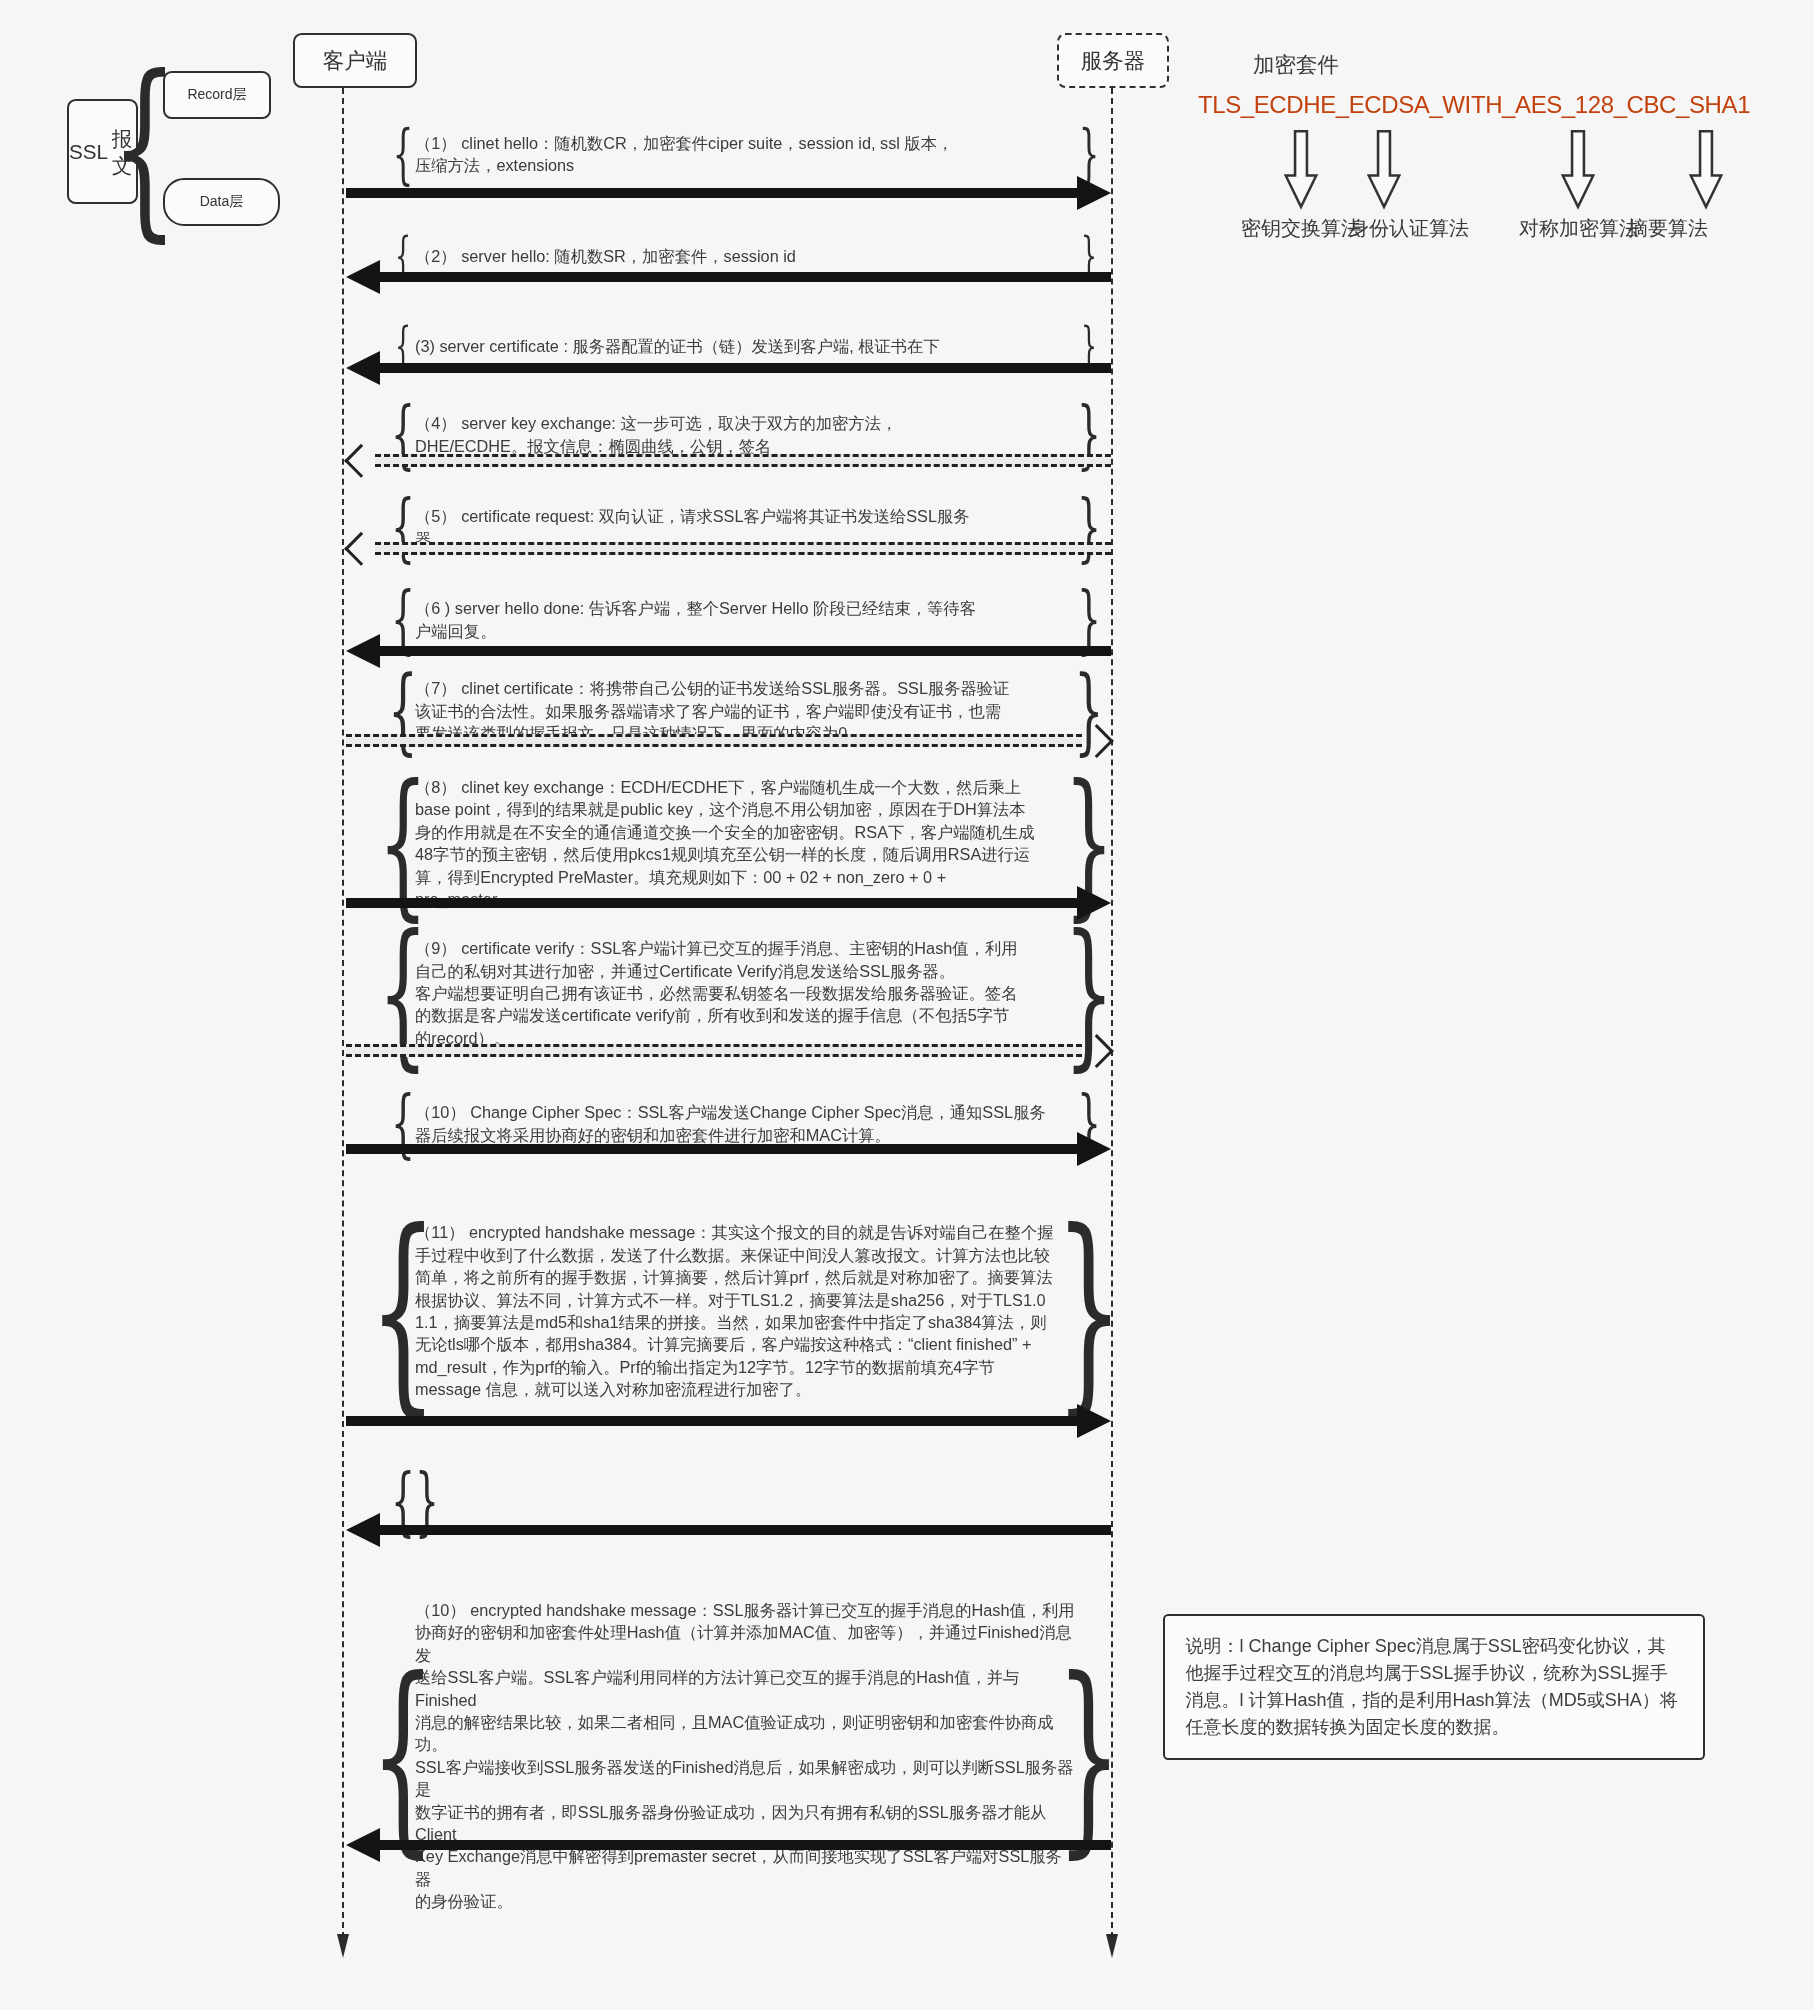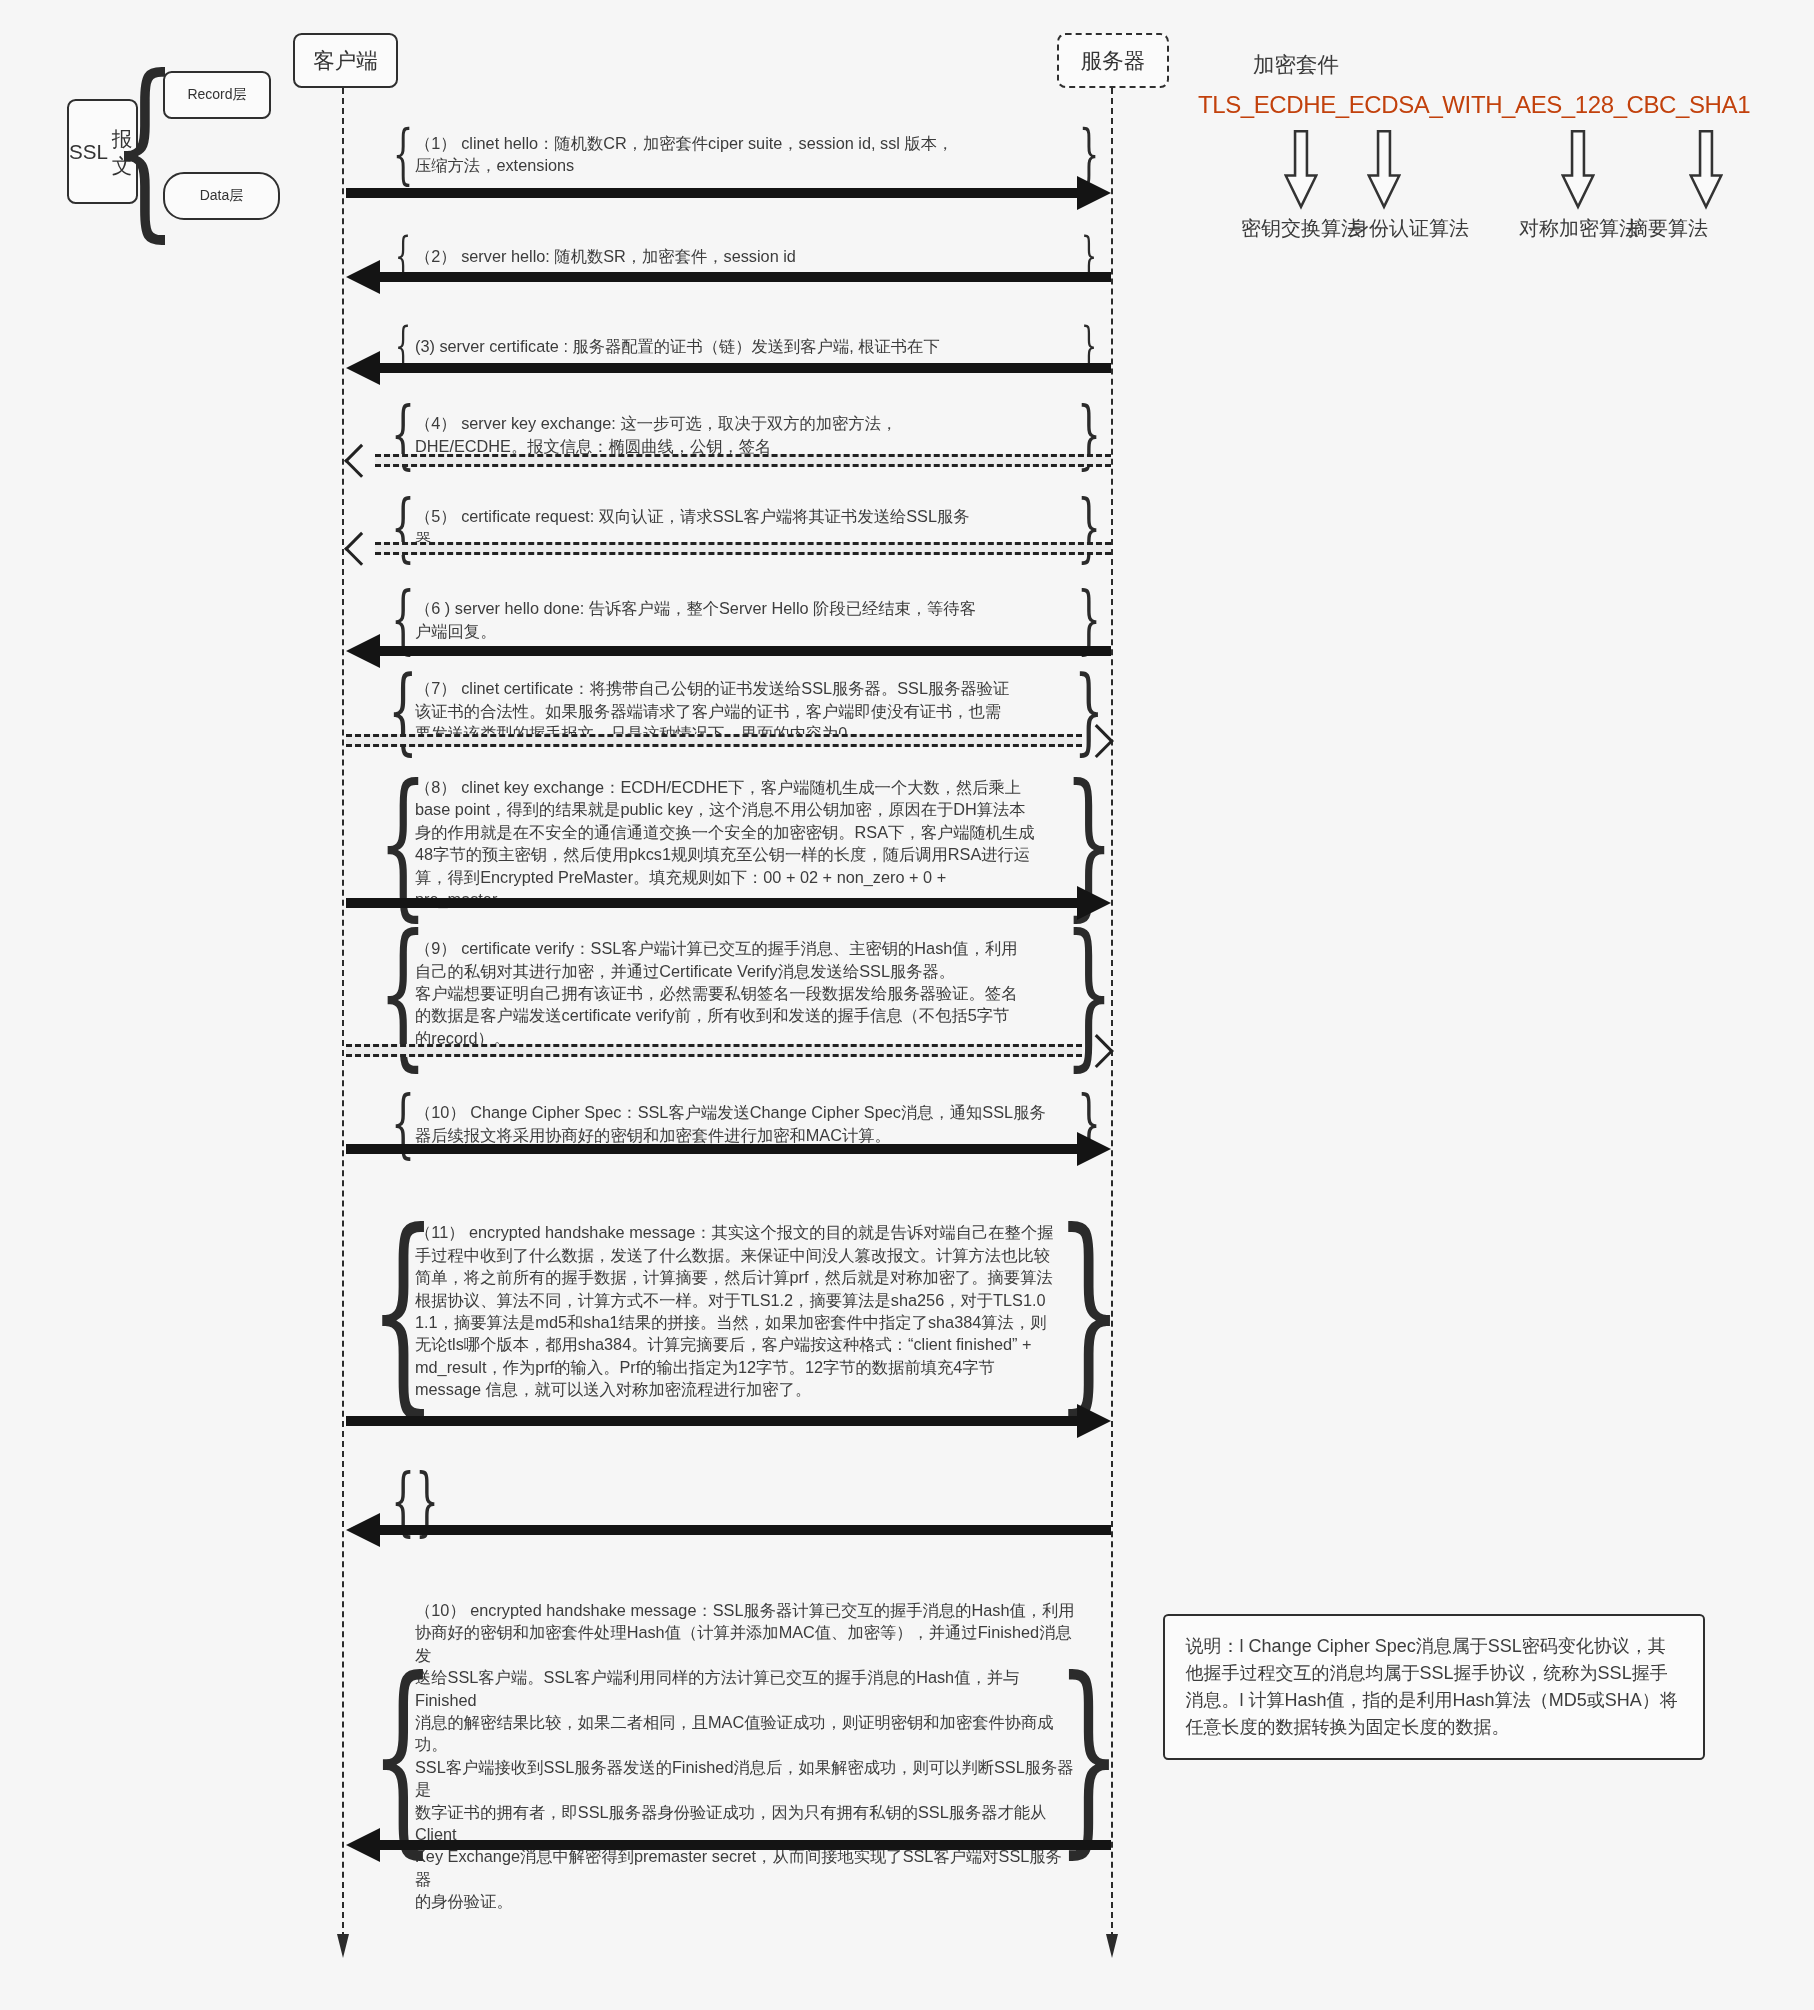--- a/index.html
+++ b/index.html
@@ -7,39 +7,39 @@
     width:1815px; height:2011px; position:relative; overflow:hidden;
     background:#f6f6f6;
     font-family:"Liberation Sans","DejaVu Sans",sans-serif;
     color:#3a3a3a;
   }
   .box {
     position:absolute; border:2.6px solid #2f2f2f; border-radius:8.6px;
     background:#fbfbfb; display:flex; align-items:center; justify-content:center;
     font-size:14px; color:#333; box-sizing:border-box; text-align:center;
   }
-  #client-box { left:293px; top:33px; width:105px; height:55px; font-size:21.5px; }
+  #client-box { left:293px; top:33px; width:124px; height:55px; font-size:21.5px; }
   #server-box { left:1057px; top:33px; width:112px; height:55px; font-size:21.5px; border-style:dashed; }
 
   .lifeline { position:absolute; top:88px; height:1850px; width:0; border-left:2.6px dashed #2b2b2b; }
   #client-lifeline { left:342px; }
   #server-lifeline { left:1111px; }
   .lifeline-head { position:absolute; width:0; height:0; top:1934px;
     border-left:6px solid transparent; border-right:6px solid transparent; border-top:24px solid #2b2b2b; }
   #client-lifeline-head { left:337px; }
   #server-lifeline-head { left:1106px; }
 
   
   #ssl-box { left:67px; top:99px; width:71px; height:105px; line-height:27px; font-size:20.6px; }
   #legend-brace { position:absolute; left:117px; top:52px; width:55px; height:191px;
     display:flex; align-items:center; justify-content:center;
     font-family:"DejaVu Serif",serif; font-size:193px; line-height:1; color:#2b2b2b;
     transform:scale(0.55,1); }
   #record-box { left:163px; top:71px; width:108px; height:48px; }
-  #data-box   { left:163px; top:172px; width:117px; height:48px;border-radius:21px; }
+  #data-box   { left:163px; top:178px; width:117px; height:48px;border-radius:21px; }
 
   
   #cipher-title { position:absolute; left:1296px; top:50px; transform:translateX(-50%); font-size:21.5px; }
   #cipher-suite { position:absolute; left:1198px; top:91px; font-size:24px; letter-spacing:-0.4px;
     white-space:nowrap; color:#c2410c; }
   .cipher-arrow { position:absolute; top:129px; }
   .cipher-label { position:absolute; top:215px; transform:translateX(-50%); font-size:20px; white-space:nowrap; }
 
   
   .msg { position:absolute; left:391px; width:711px; display:flex; align-items:center; }

